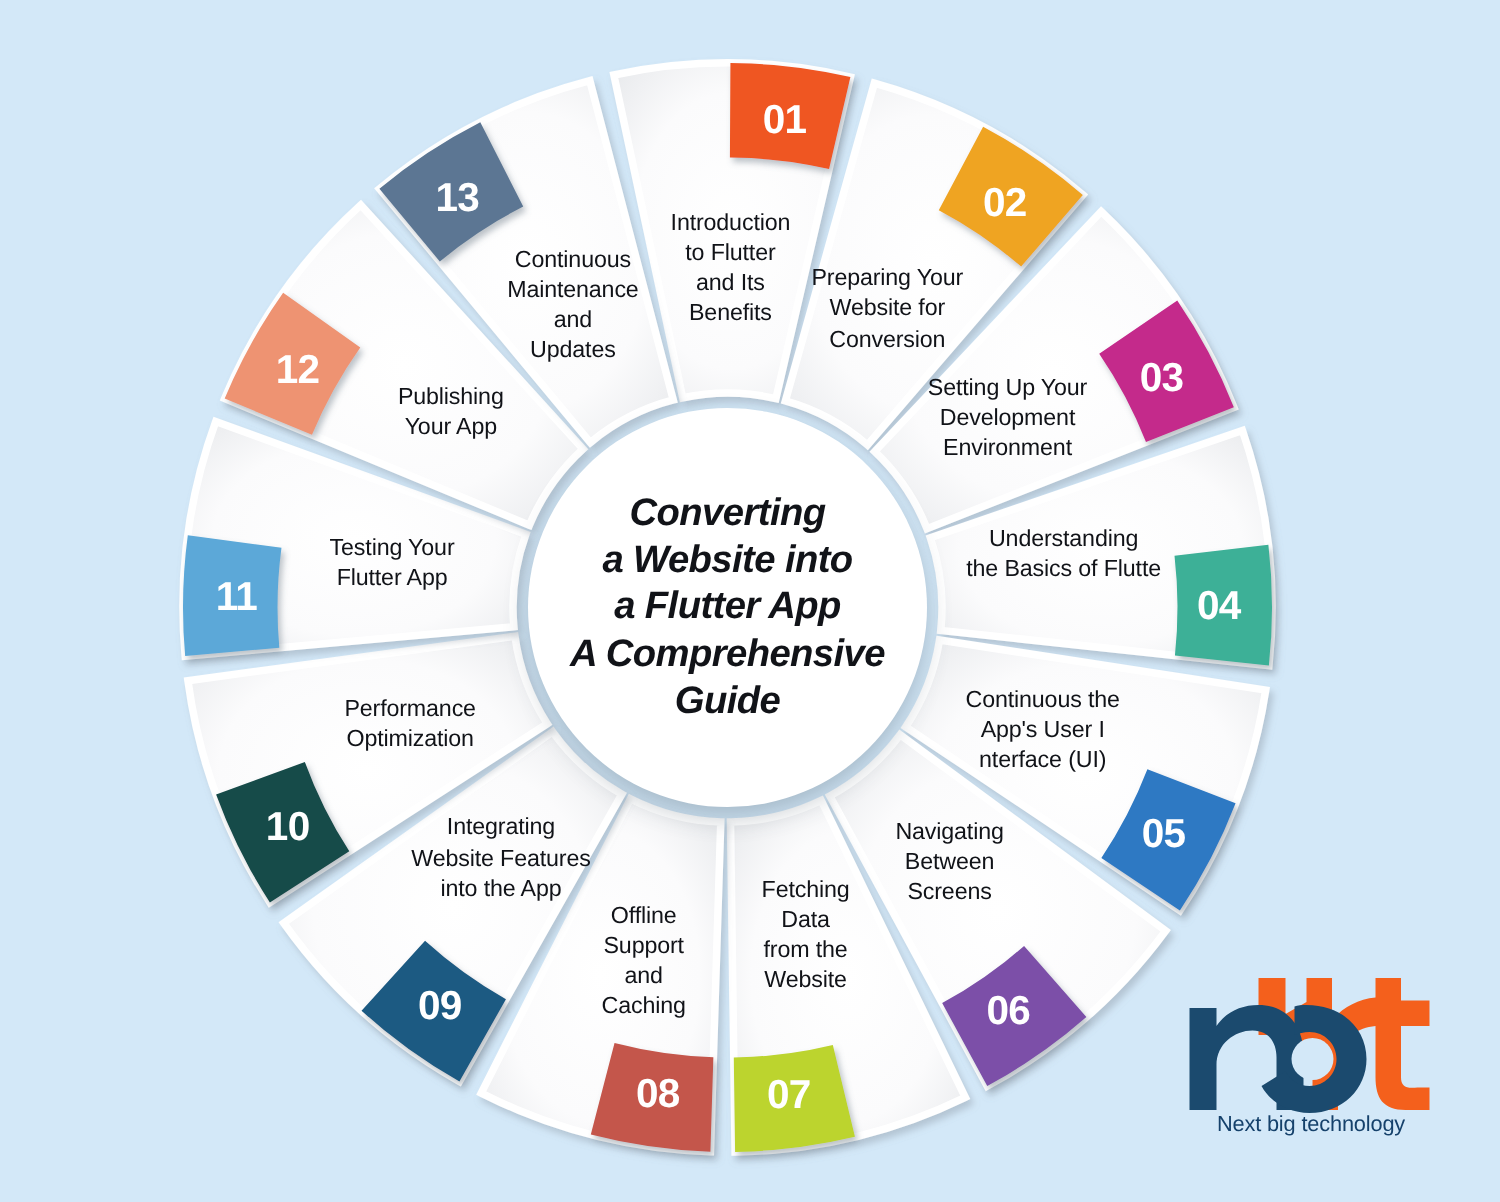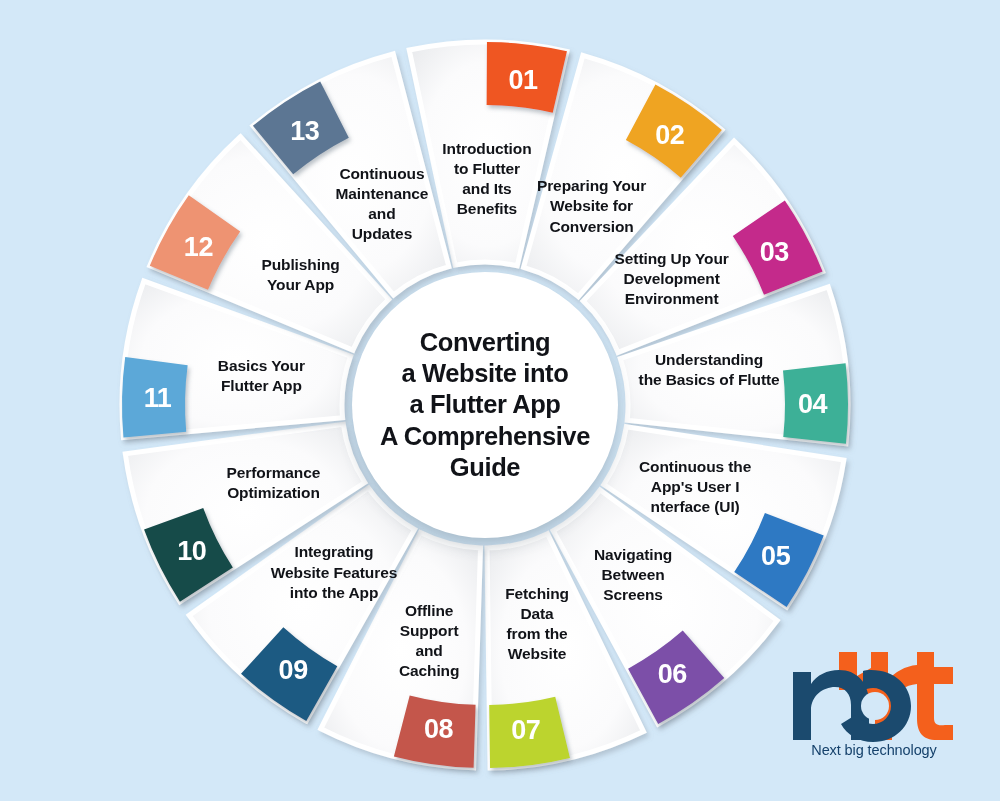--- a/index.html
+++ b/index.html
@@ -11,21 +11,21 @@
     overflow:hidden;
     position:relative;
   }
   #stage{position:absolute;left:0;top:0;width:1000px;height:801px;}
   svg.wheel{position:absolute;left:0;top:0;width:1000px;height:801px;}
 
   .seg-label{
     position:absolute;
     text-align:center;
     color:#111318;
-    font-weight:700;
+    font-weight:400;
     font-size:15.5px;
     line-height:1.30;
     letter-spacing:-0.1px;
     pointer-events:none;
     white-space:pre-line;
   }
   .num-text{
     font-weight:800;
     font-size:27px;
     fill:#ffffff;
@@ -44,20 +44,21 @@
   }
   #hub-title{
     text-align:center;
     font-size:25.5px;
     line-height:1.22;
     font-weight:800;
     color:#111318;
     letter-spacing:-0.4px;
     white-space:pre-line;
     padding:0 4px;
+    font-style:italic;
   }
 
   
   #logo{
     position:absolute;
     left:779px;top:650px;
     width:190px;height:125px;
   }
   #logo-mark{position:absolute;left:8px;top:0;width:172px;height:92px;}
   #logo-text{
@@ -158,21 +159,21 @@
 Website</div>
       <div class="seg-label" style="width: 152px; left: 353.126px; top: 601px; text-align: center;">Offline
 Support
 and
 Caching</div>
       <div class="seg-label" style="width: 152px; left: 257.999px; top: 542.478px;">Integrating
 Website Features
 into the App</div>
       <div class="seg-label" style="width: 152px; left: 197.464px; top: 463.12px;">Performance
 Optimization</div>
-      <div class="seg-label" style="width: 152px; left: 185.39px; top: 355.867px;">Basics Your
+      <div class="seg-label" style="width: 152px; left: 185.39px; top: 355.867px;">Testing Your
 Flutter App</div>
       <div class="seg-label" style="width: 152px; left: 224.542px; top: 255.287px;">Publishing
 Your App</div>
       <div class="seg-label" style="width: 152px; left: 305.951px; top: 163.923px;">Continuous
 Maintenance
 and
 Updates</div>
     </div>
 
   <div id="hub">

